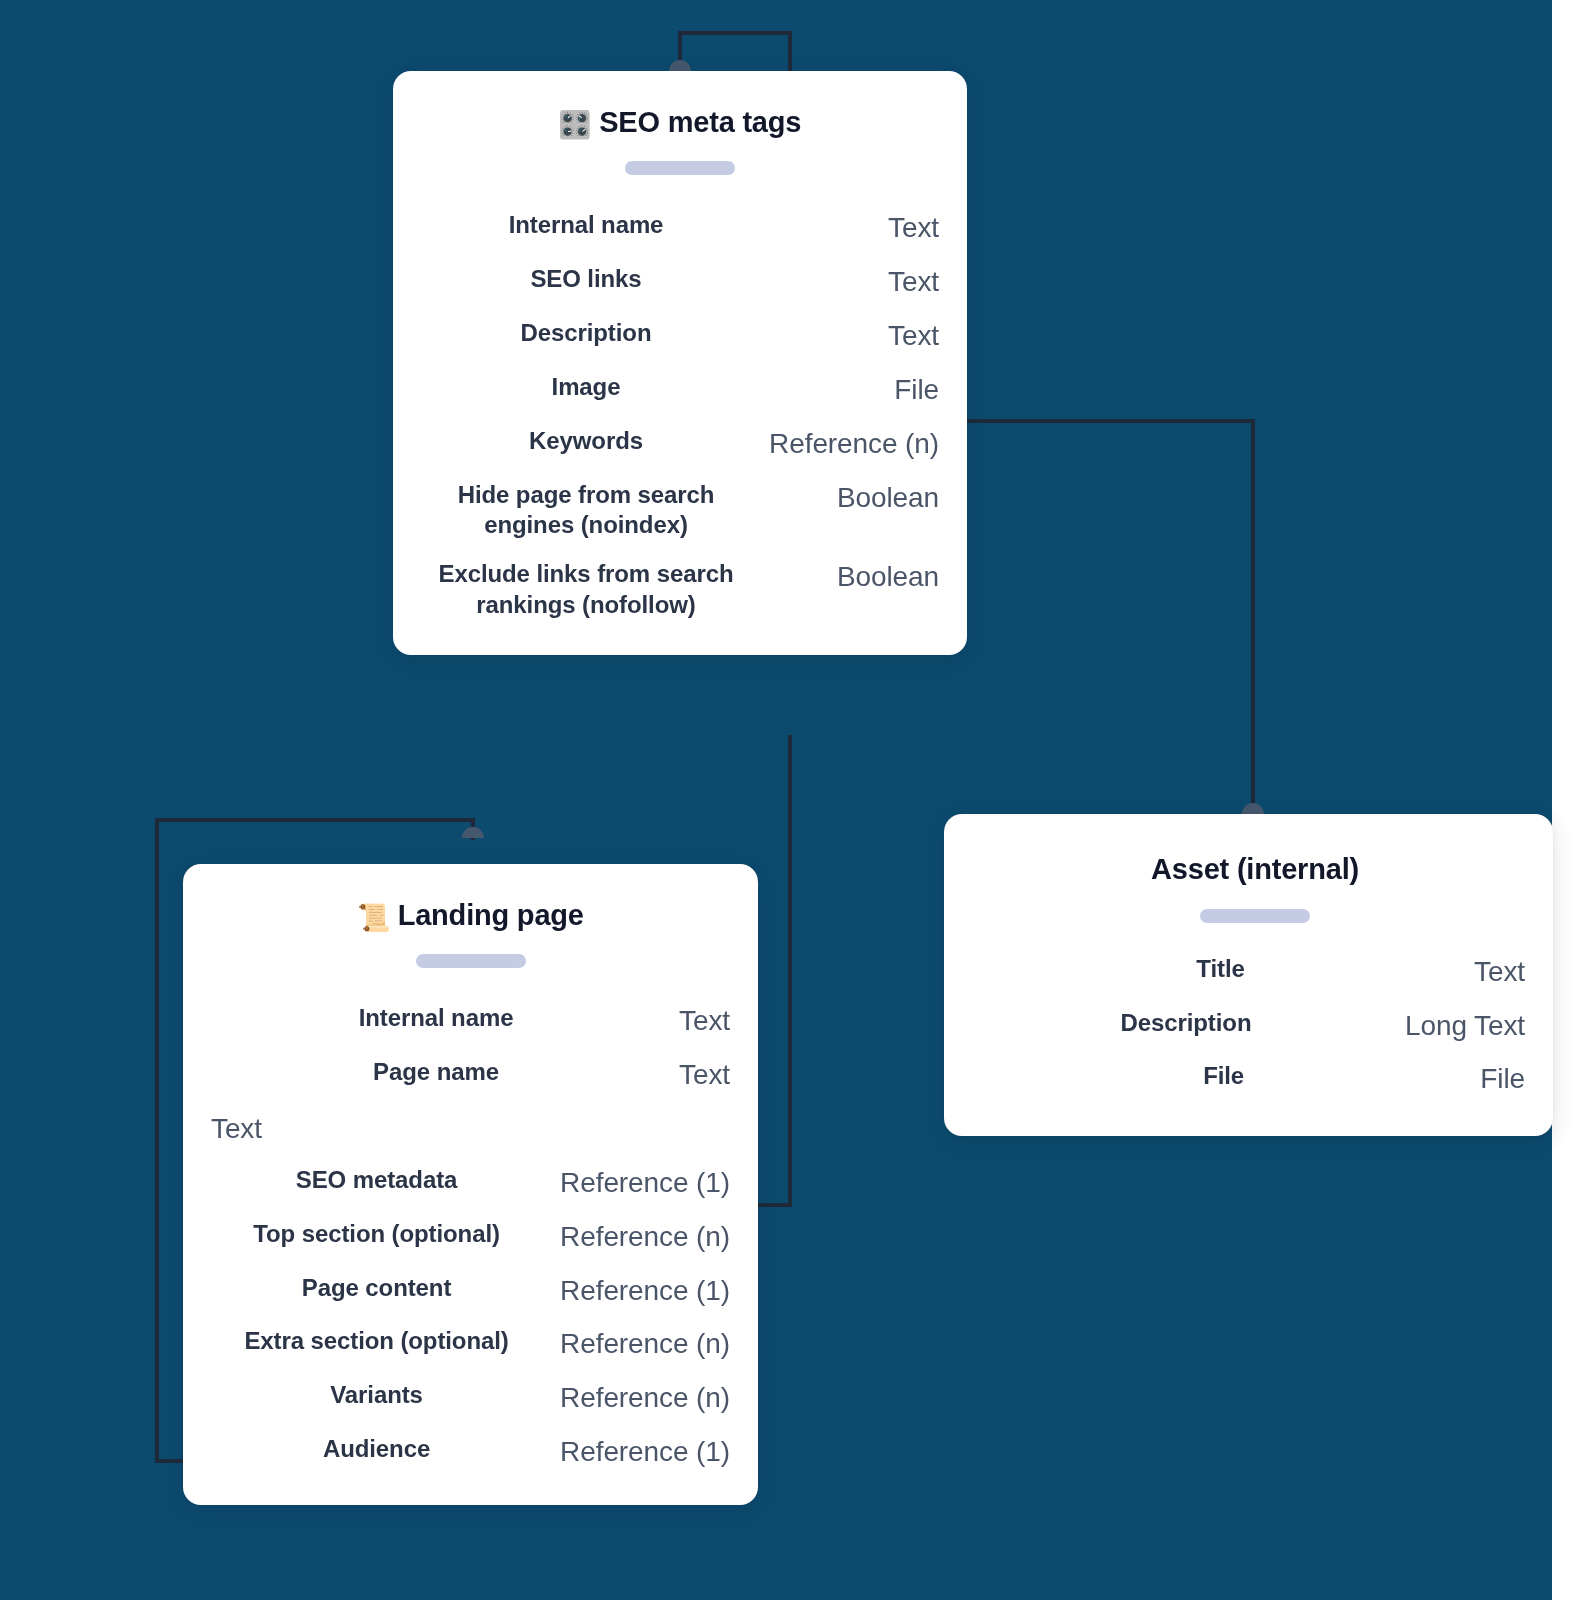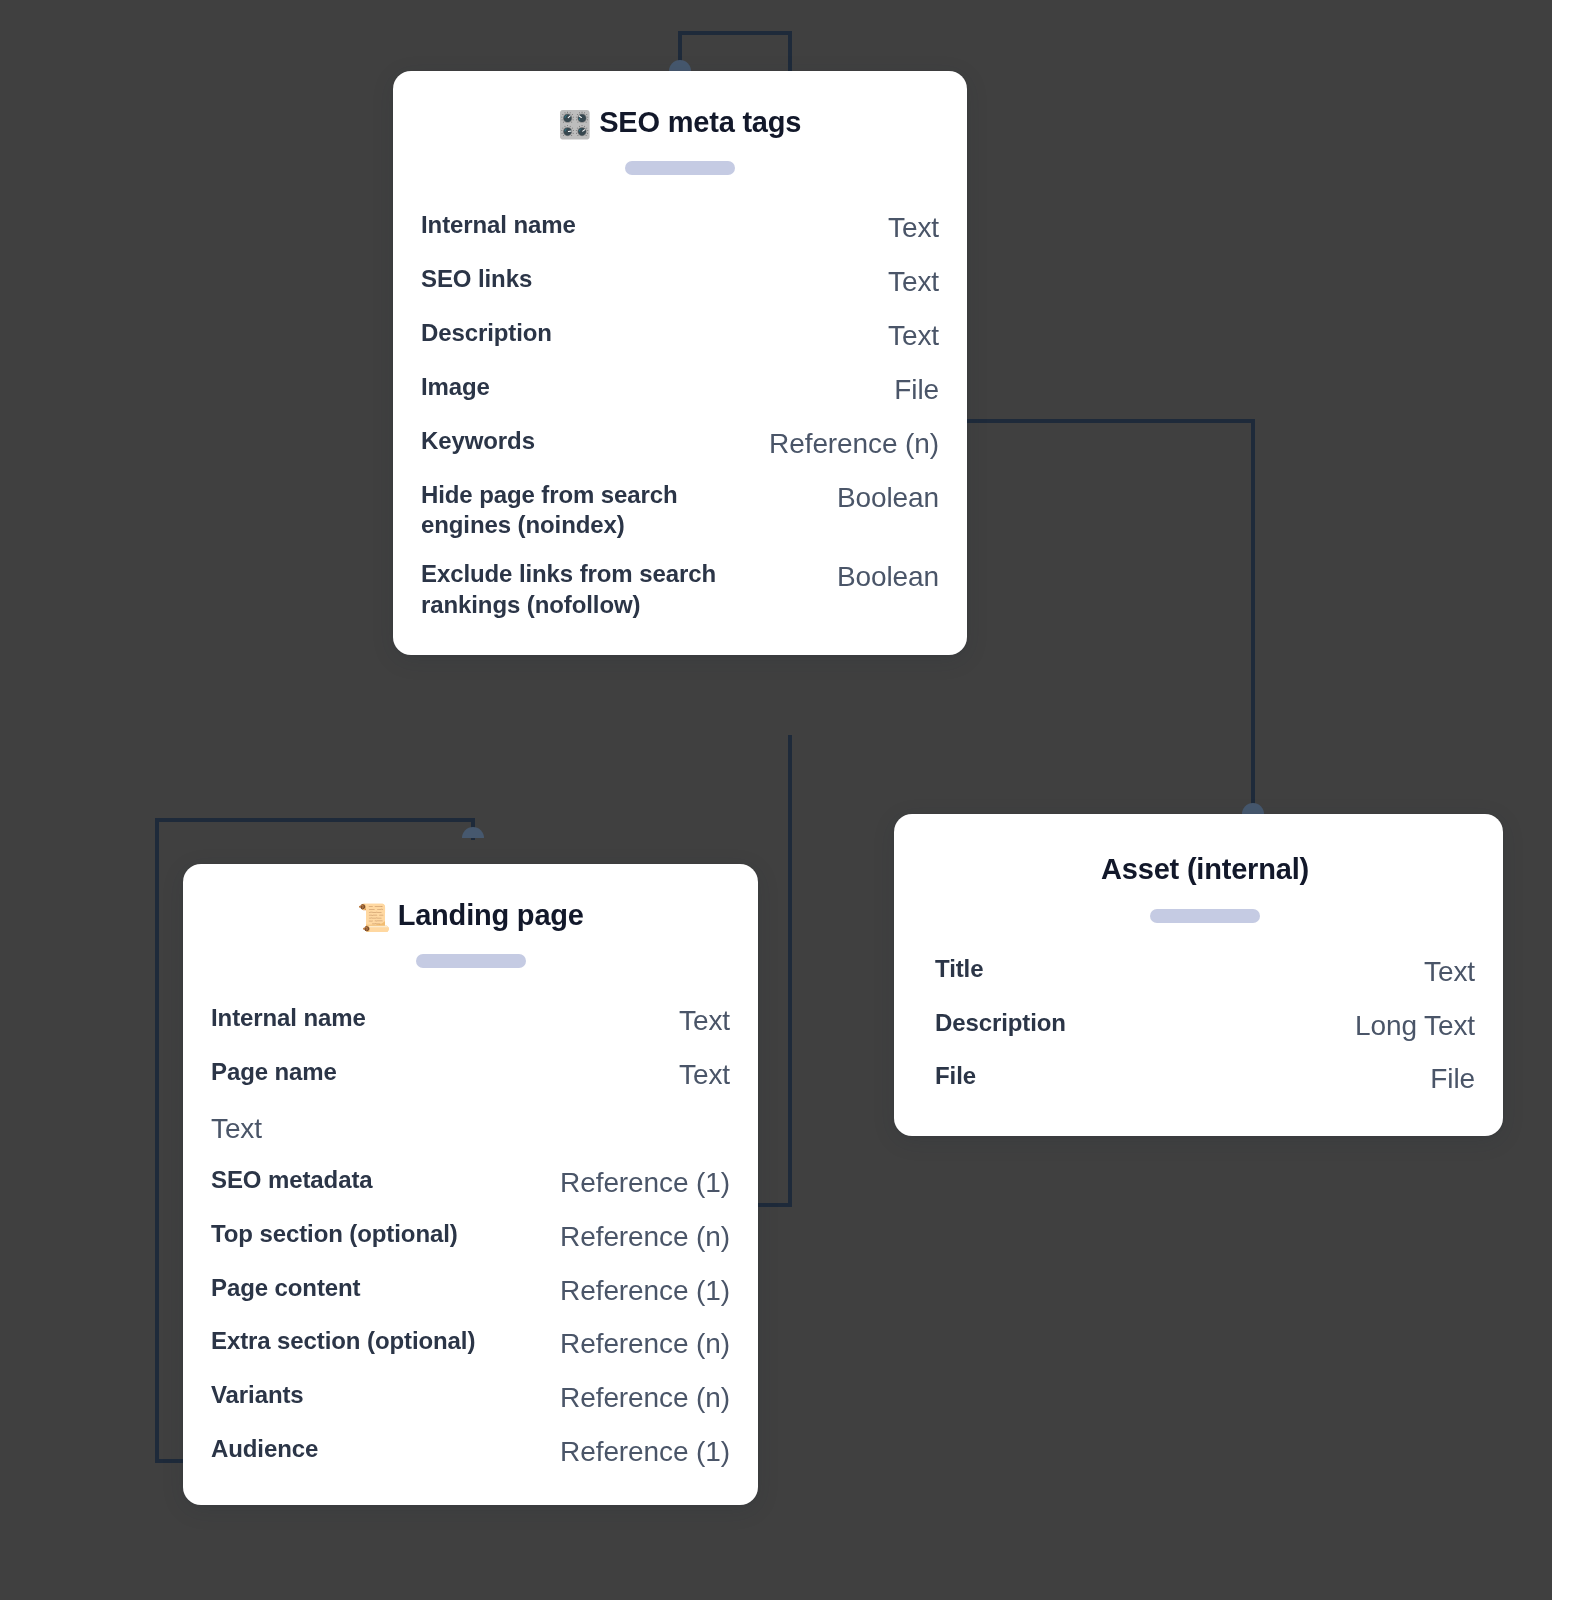--- a/index.html
+++ b/index.html
@@ -9,21 +9,21 @@
     height: 1600px;
     background: #ffffff;
     font-family: "Liberation Sans", sans-serif;
     overflow: hidden;
   }
 
   #stage {
     position: relative;
     width: 1552px;
     height: 1600px;
-    background: #404040;
+    background: #0c4a6e;
   }
 
   
   #edges {
     position: absolute;
     left: 0; top: 0;
     width: 1596px;
     height: 1600px;
     pointer-events: none;
     z-index: 1;
@@ -80,20 +80,21 @@
     padding: 9px 0;
   }
 
   .field-label {
     font-size: 24px;
     font-weight: 700;
     color: #2b3547;
     line-height: 1.28;
     flex: 1 1 auto;
     letter-spacing: -0.1px;
+    text-align: center;
   }
 
   .field-type {
     font-size: 28px;
     font-weight: 400;
     color: #4a5568;
     line-height: 1.28;
     white-space: nowrap;
     flex: 0 0 auto;
     text-align: right;
@@ -108,21 +109,21 @@
   }
   #card-seo .field-label { max-width: 330px; }
 
   #card-landing {
     left: 183px;
     top: 864px;
     width: 575px;
   }
 
   #card-asset {
-    left: 894px;
+    left: 944px;
     top: 814px;
     width: 609px;
     padding-top: 38px;
     padding-bottom: 30px;
     padding-left: 41px;
   }
   #card-asset .pill-wrap { margin-top: 22px; margin-bottom: 22px; }
 </style>
 </head>
 <body>

